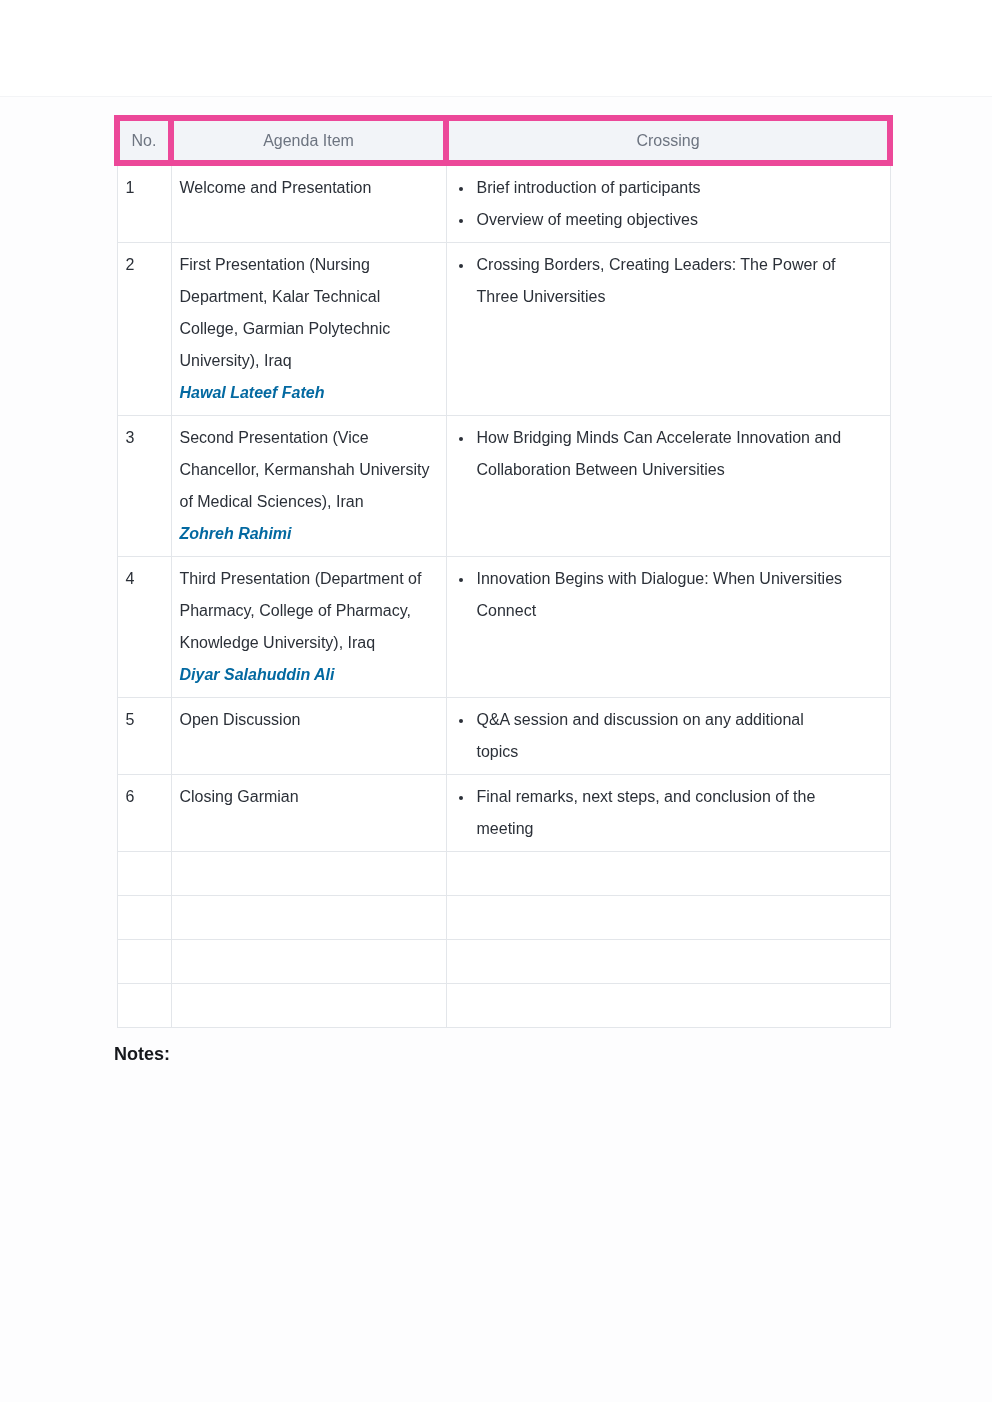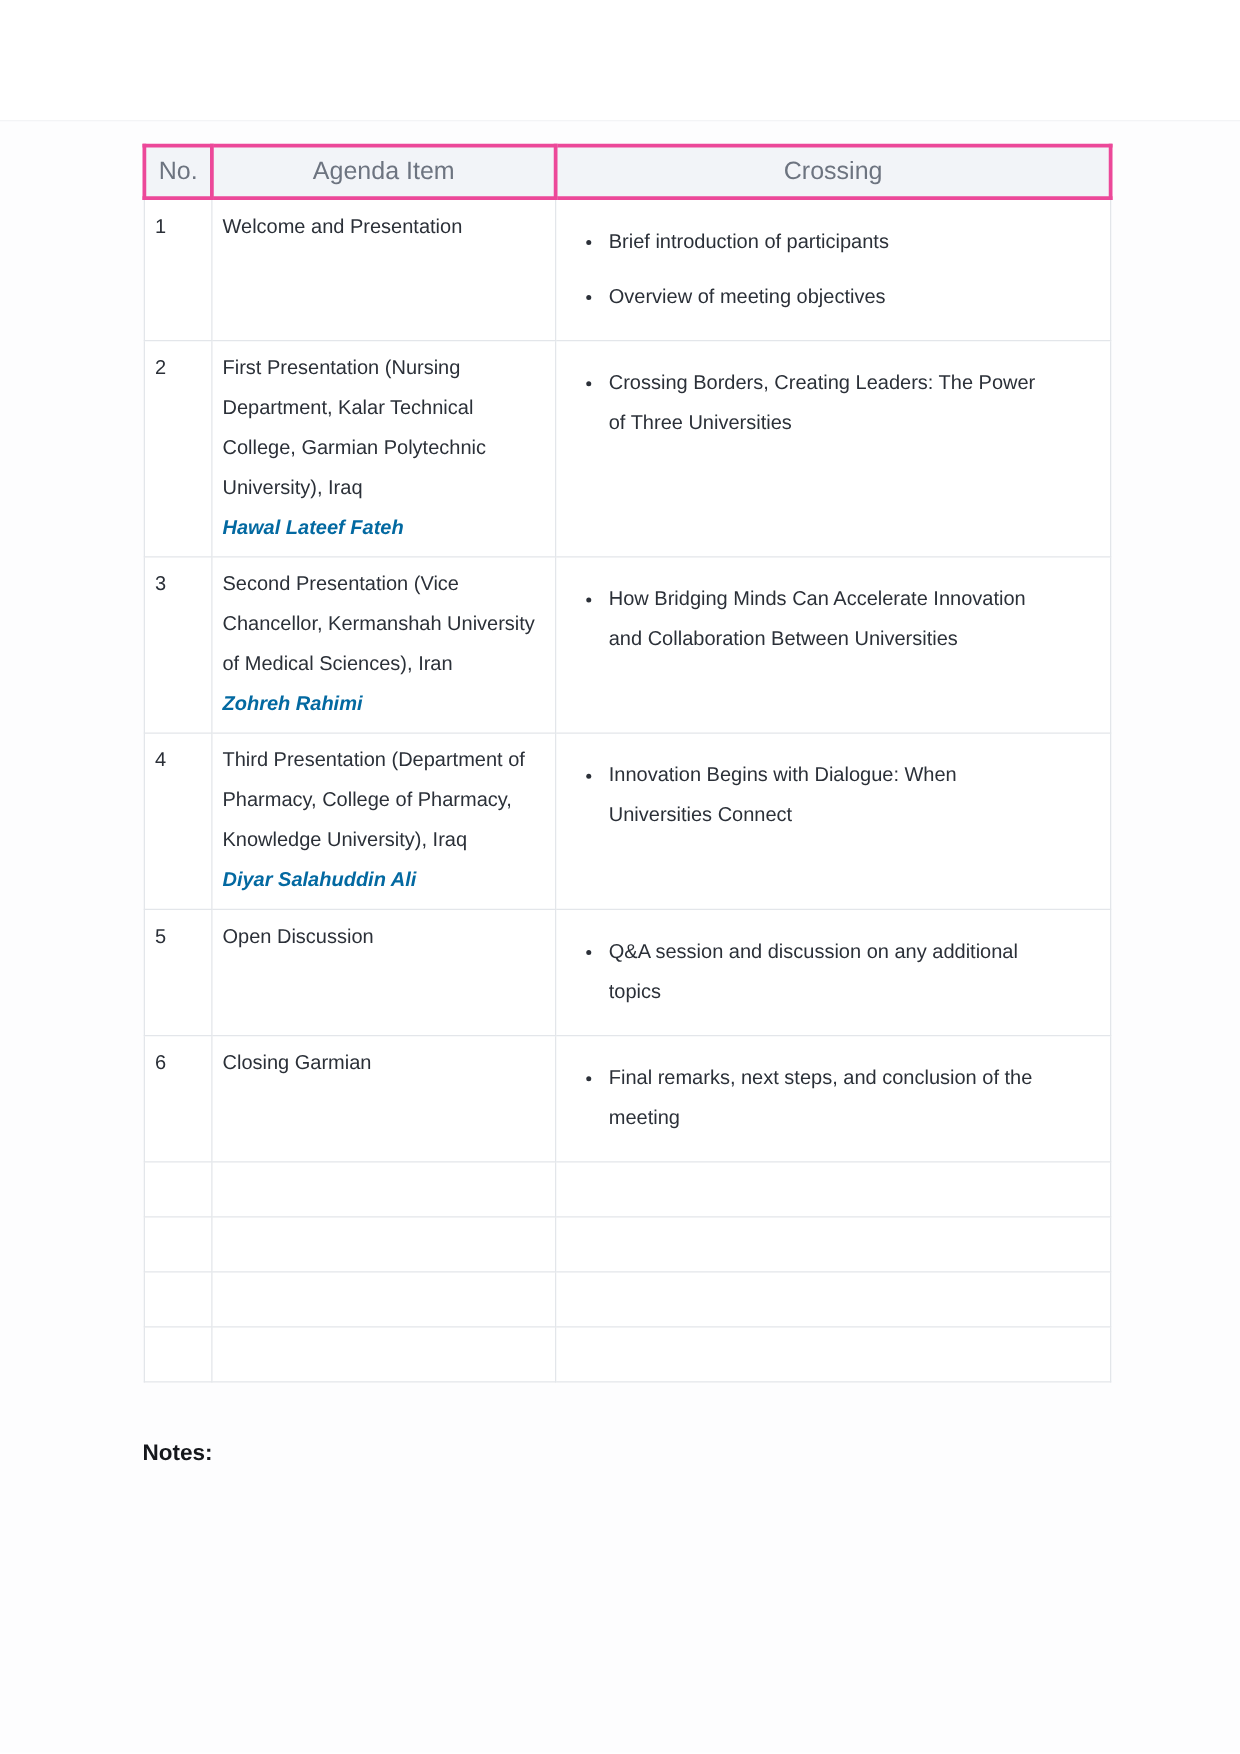--- a/index.html
+++ b/index.html
@@ -29,24 +29,24 @@
   table.agenda {
     border-collapse: collapse;
     table-layout: fixed;
     width: 773px;
   }
   table.agenda col.c-no { width: 54px; }
   table.agenda col.c-item { width: 275px; }
   table.agenda col.c-details { width: 444px; }
   table.agenda th {
     background: #f2f4f8;
-    border: 3px solid #ec4899;
+    border: 6px solid #ec4899;
     color: #6d7480;
     font-weight: 400;
-    font-size: 20px;
+    font-size: 16px;
     height: 39px;
     text-align: center;
     vertical-align: middle;
     padding: 0;
   }
   table.agenda td {
     border: 1px solid #e3e6ea;
     background: #ffffff;
     vertical-align: top;
     padding: 6px 8px;
@@ -59,27 +59,27 @@
     color: #0369a1;
     font-weight: 700;
     font-style: italic;
   }
   ul.details-list {
     margin: 0;
     padding: 0 38px 0 19px;
     list-style-type: disc;
   }
   ul.details-list li {
-    margin: 12px;
+    margin: 0;
     padding-left: 3px;
   }
   ul.details-list li::marker { font-size: 13px; }
   tr.empty-row td { height: 31px; }
   .notes-label {
-    margin-top: 46px;
+    margin-top: 16px;
     font-size: 18px;
     font-weight: 700;
     color: #16181c;
   }
 </style>
 </head>
 <body>
 
 <div class="viewport">
   <div class="top-band"></div>

